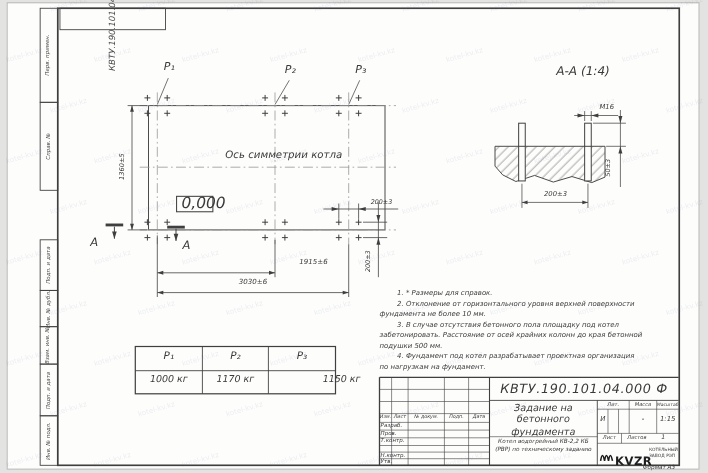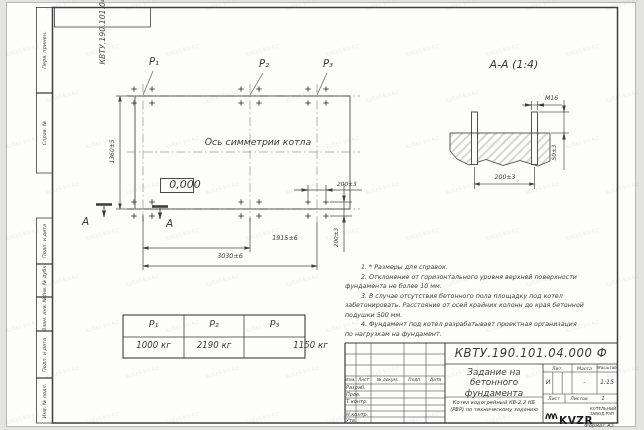--- a/index.html
+++ b/index.html
@@ -222,40 +222,40 @@
     </div>
   <div class="side" style="left:36px;top:378px;width:16px;height:45px;">
       <span>Инв. № подл.</span>
     </div>
 
   <div class="t c" style="left:144px;top:56px;width:20px;font-size:10px;">P₁</div>
   <div class="t c" style="left:254px;top:58px;width:20px;font-size:10px;">P₂</div>
   <div class="t c" style="left:318px;top:58px;width:20px;font-size:10px;">P₃</div>
   <div class="t c" style="left:172px;top:137px;width:172px;font-size:9.3px;">Ось симметрии котла</div>
   <div class="box" style="left:160px;top:178px;width:34px;height:15px;">
-    <span class="t" style="position:static;font-size:11px;margin-left:16px;">0,000</span>
+    <span class="t" style="position:static;font-size:14px;margin-left:16px;">0,000</span>
   </div>
   <div class="t c r90" style="left:96px;top:146px;width:36px;height:11px;font-size:6px;">1360±5</div>
   <div class="t c" style="left:257px;top:235px;width:56px;font-size:6.4px;">1915±6</div>
   <div class="t c" style="left:202px;top:253px;width:56px;font-size:6.4px;">3030±6</div>
   <div class="t" style="left:337px;top:181px;width:28px;font-size:5.8px;">200±3</div>
   <div class="t c r90" style="left:321px;top:232px;width:34px;height:11px;font-size:5.8px;">200±3</div>
   <div class="t" style="left:82px;top:215px;width:14px;font-size:10.5px;">А</div>
   <div class="t" style="left:166px;top:217px;width:14px;font-size:10.5px;">А</div>
 
-  <div class="t c" style="left:472px;top:59px;width:84px;font-size:11px;">А-А (1:4)</div>
+  <div class="t c" style="left:488px;top:59px;width:84px;font-size:11px;">А-А (1:4)</div>
   <div class="t" style="left:545px;top:94px;width:22px;font-size:6.2px;">М16</div>
   <div class="t c r90" style="left:539px;top:147px;width:34px;height:11px;font-size:5.8px;">50±3</div>
   <div class="t c" style="left:489px;top:173px;width:32px;font-size:6.2px;">200±3</div>
 
   <div class="t c" style="left:123px;top:319px;width:61px;font-size:9.5px;">P₁</div>
   <div class="t c" style="left:184px;top:319px;width:60px;font-size:9.5px;">P₂</div>
   <div class="t c" style="left:244px;top:319px;width:61px;font-size:9.5px;">P₃</div>
   <div class="t c" style="left:123px;top:341px;width:61px;font-size:8.6px;">1000 кг</div>
-  <div class="t c" style="left:184px;top:341px;width:60px;font-size:8.6px;">2190 кг</div>
+  <div class="t c" style="left:184px;top:341px;width:60px;font-size:8.6px;">1170 кг</div>
   <div class="t c" style="left:244px;top:341px;width:61px;font-size:8.6px;padding-left:36px;">1150 кг</div>
 
   <div style="position:absolute;left:345px;top:262px;width:274px;z-index:2;">
     <div class="notesline ind">1. * Размеры для справок.</div>
     <div class="notesline ind">2. Отклонение от горизонтального уровня верхней поверхности</div>
     <div class="notesline">фундамента не более 10 мм.</div>
     <div class="notesline ind">3. В случае отсутствия бетонного пола площадку под котел</div>
     <div class="notesline">забетонировать. Расстояние от осей крайних колонн до края бетонной</div>
     <div class="notesline">подушки 500 мм.</div>
     <div class="notesline ind">4. Фундамент под котел разрабатывает проектная организация</div>

